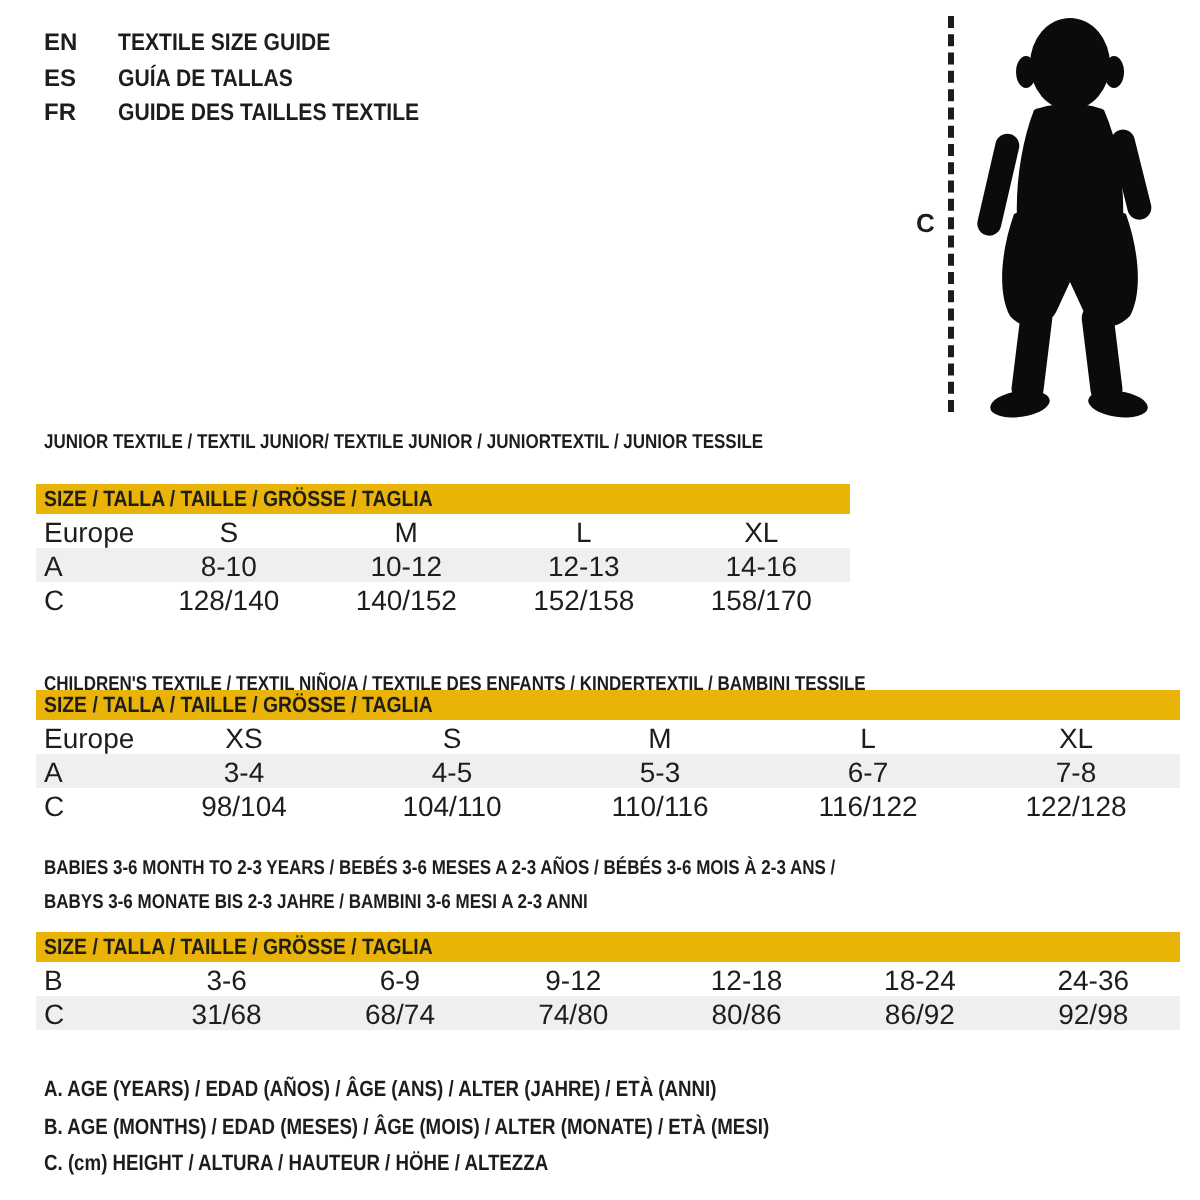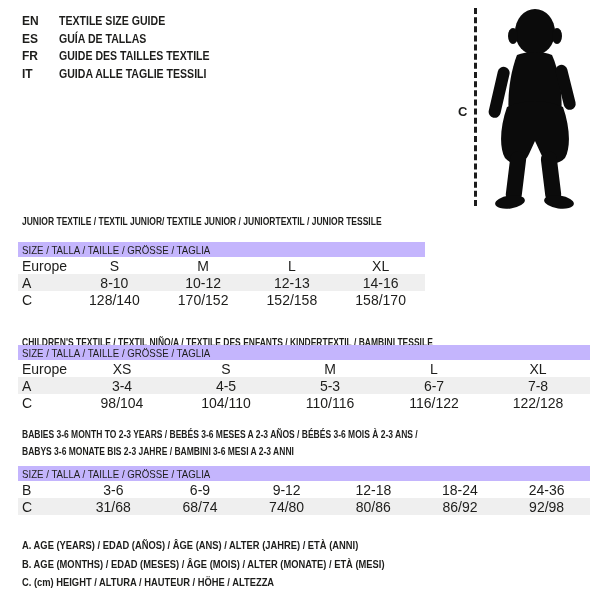--- a/index.html
+++ b/index.html
@@ -80,22 +80,22 @@
     left: 18px;
     border-collapse: collapse;
     table-layout: fixed;
     font-size: 11px;
   }
   .tbl-junior { top: 242px; width: 407px; }
   .tbl-children { top: 345px; width: 572px; }
   .tbl-babies { top: 466px; width: 572px; }
   .size-table col.labelcol { width: 52px; }
   .size-table th {
-    background: #c4b5fd;
-    font-weight: normal;
+    background: #eab308;
+    font-weight: bold;
     text-align: left;
     height: 15px;
     padding: 0 0 0 4px;
     font-size: 11px;
   }
   .size-table td {
     height: 17px;
     text-align: center;
     padding: 0;
     font-size: 14px;
@@ -129,24 +129,20 @@
       <span class="lang-code">EN</span>
       <span class="cond">TEXTILE SIZE GUIDE</span>
     </li>
     <li>
       <span class="lang-code">ES</span>
       <span class="cond">GUÍA DE TALLAS</span>
     </li>
     <li>
       <span class="lang-code">FR</span>
       <span class="cond">GUIDE DES TAILLES TEXTILE</span>
-    </li>
-    <li>
-      <span class="lang-code">IT</span>
-      <span class="cond">GUIDA ALLE TAGLIE TESSILI</span>
     </li>
   </ul>
 
   <div class="figure">
     <span class="c-label">C</span>
     <div class="dash-line"></div>
     <svg class="baby-svg" width="100" height="205" viewBox="0 0 100 205" xmlns="http://www.w3.org/2000/svg">
       <g fill="#0b0b0b">
         <ellipse cx="53" cy="27" rx="20" ry="23"></ellipse>
         <ellipse cx="31" cy="31" rx="5" ry="8"></ellipse>
@@ -190,21 +186,21 @@
       <tr class="alt">
         <td class="lbl">A</td>
         <td>8-10</td>
         <td>10-12</td>
         <td>12-13</td>
         <td>14-16</td>
       </tr>
       <tr>
         <td class="lbl">C</td>
         <td>128/140</td>
-        <td>170/152</td>
+        <td>140/152</td>
         <td>152/158</td>
         <td>158/170</td>
       </tr>
     </tbody>
   </table>
 
   <div class="sec-title title-children">
     <span class="cond85">CHILDREN'S TEXTILE / TEXTIL NIÑO/A / TEXTILE DES ENFANTS / KINDERTEXTIL / BAMBINI TESSILE</span>
   </div>
   <table class="size-table tbl-children">

